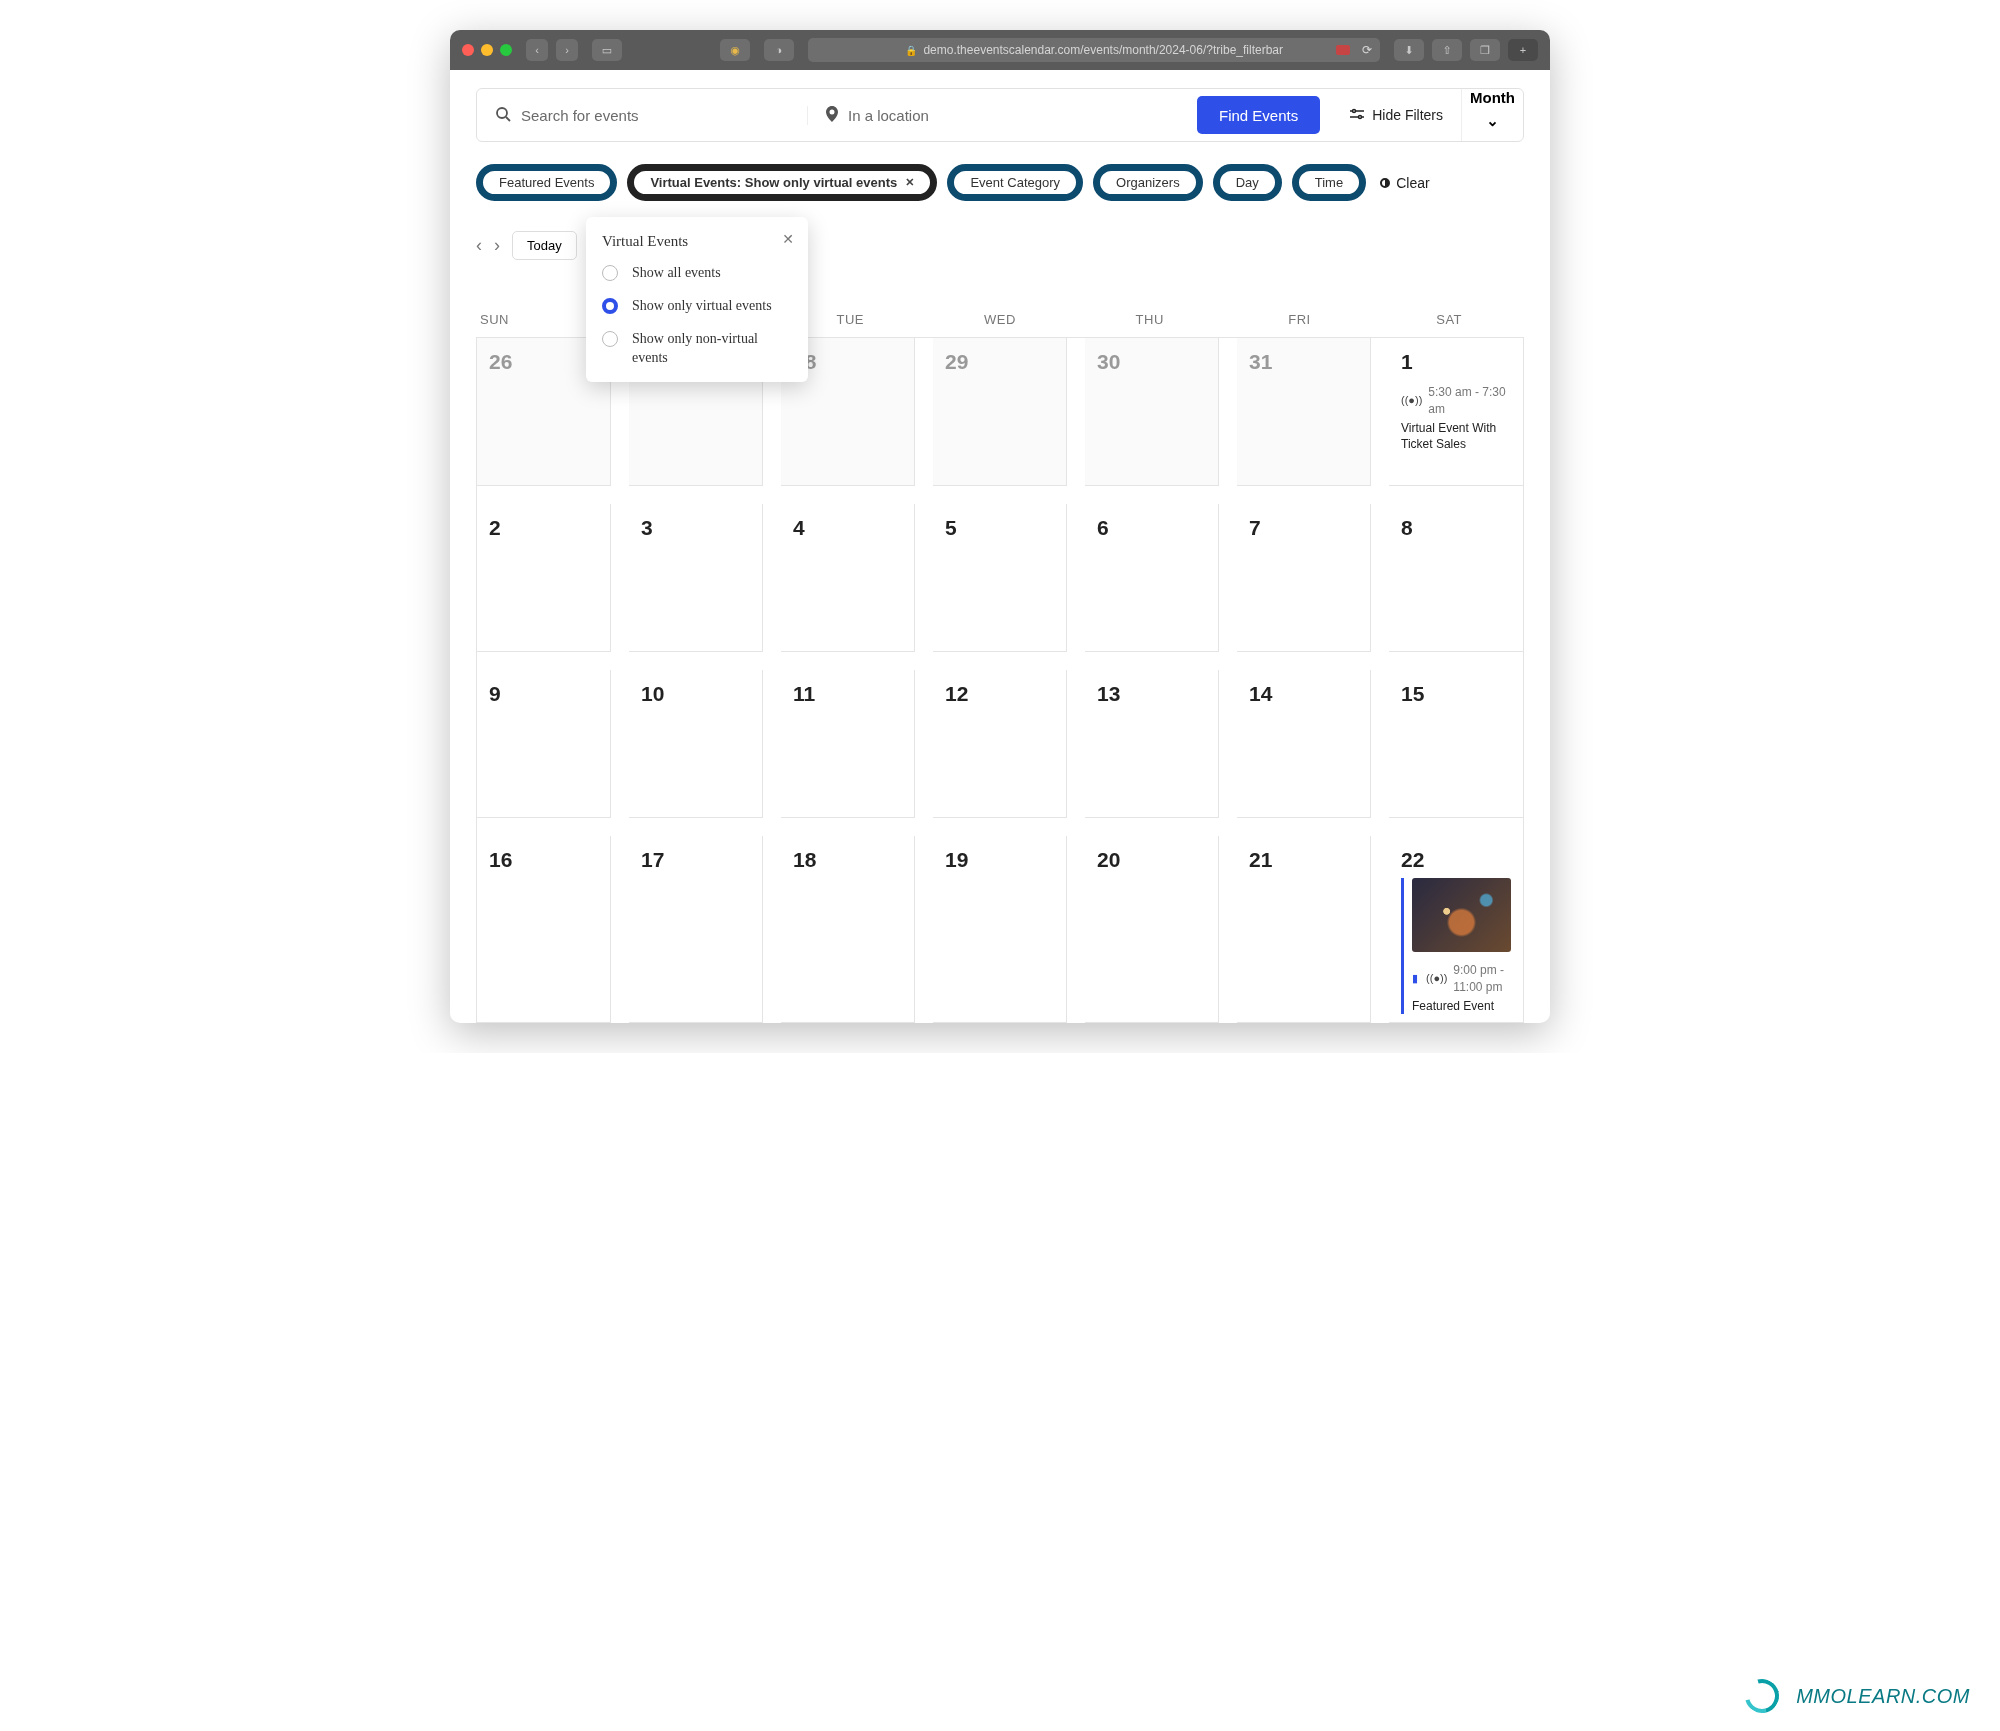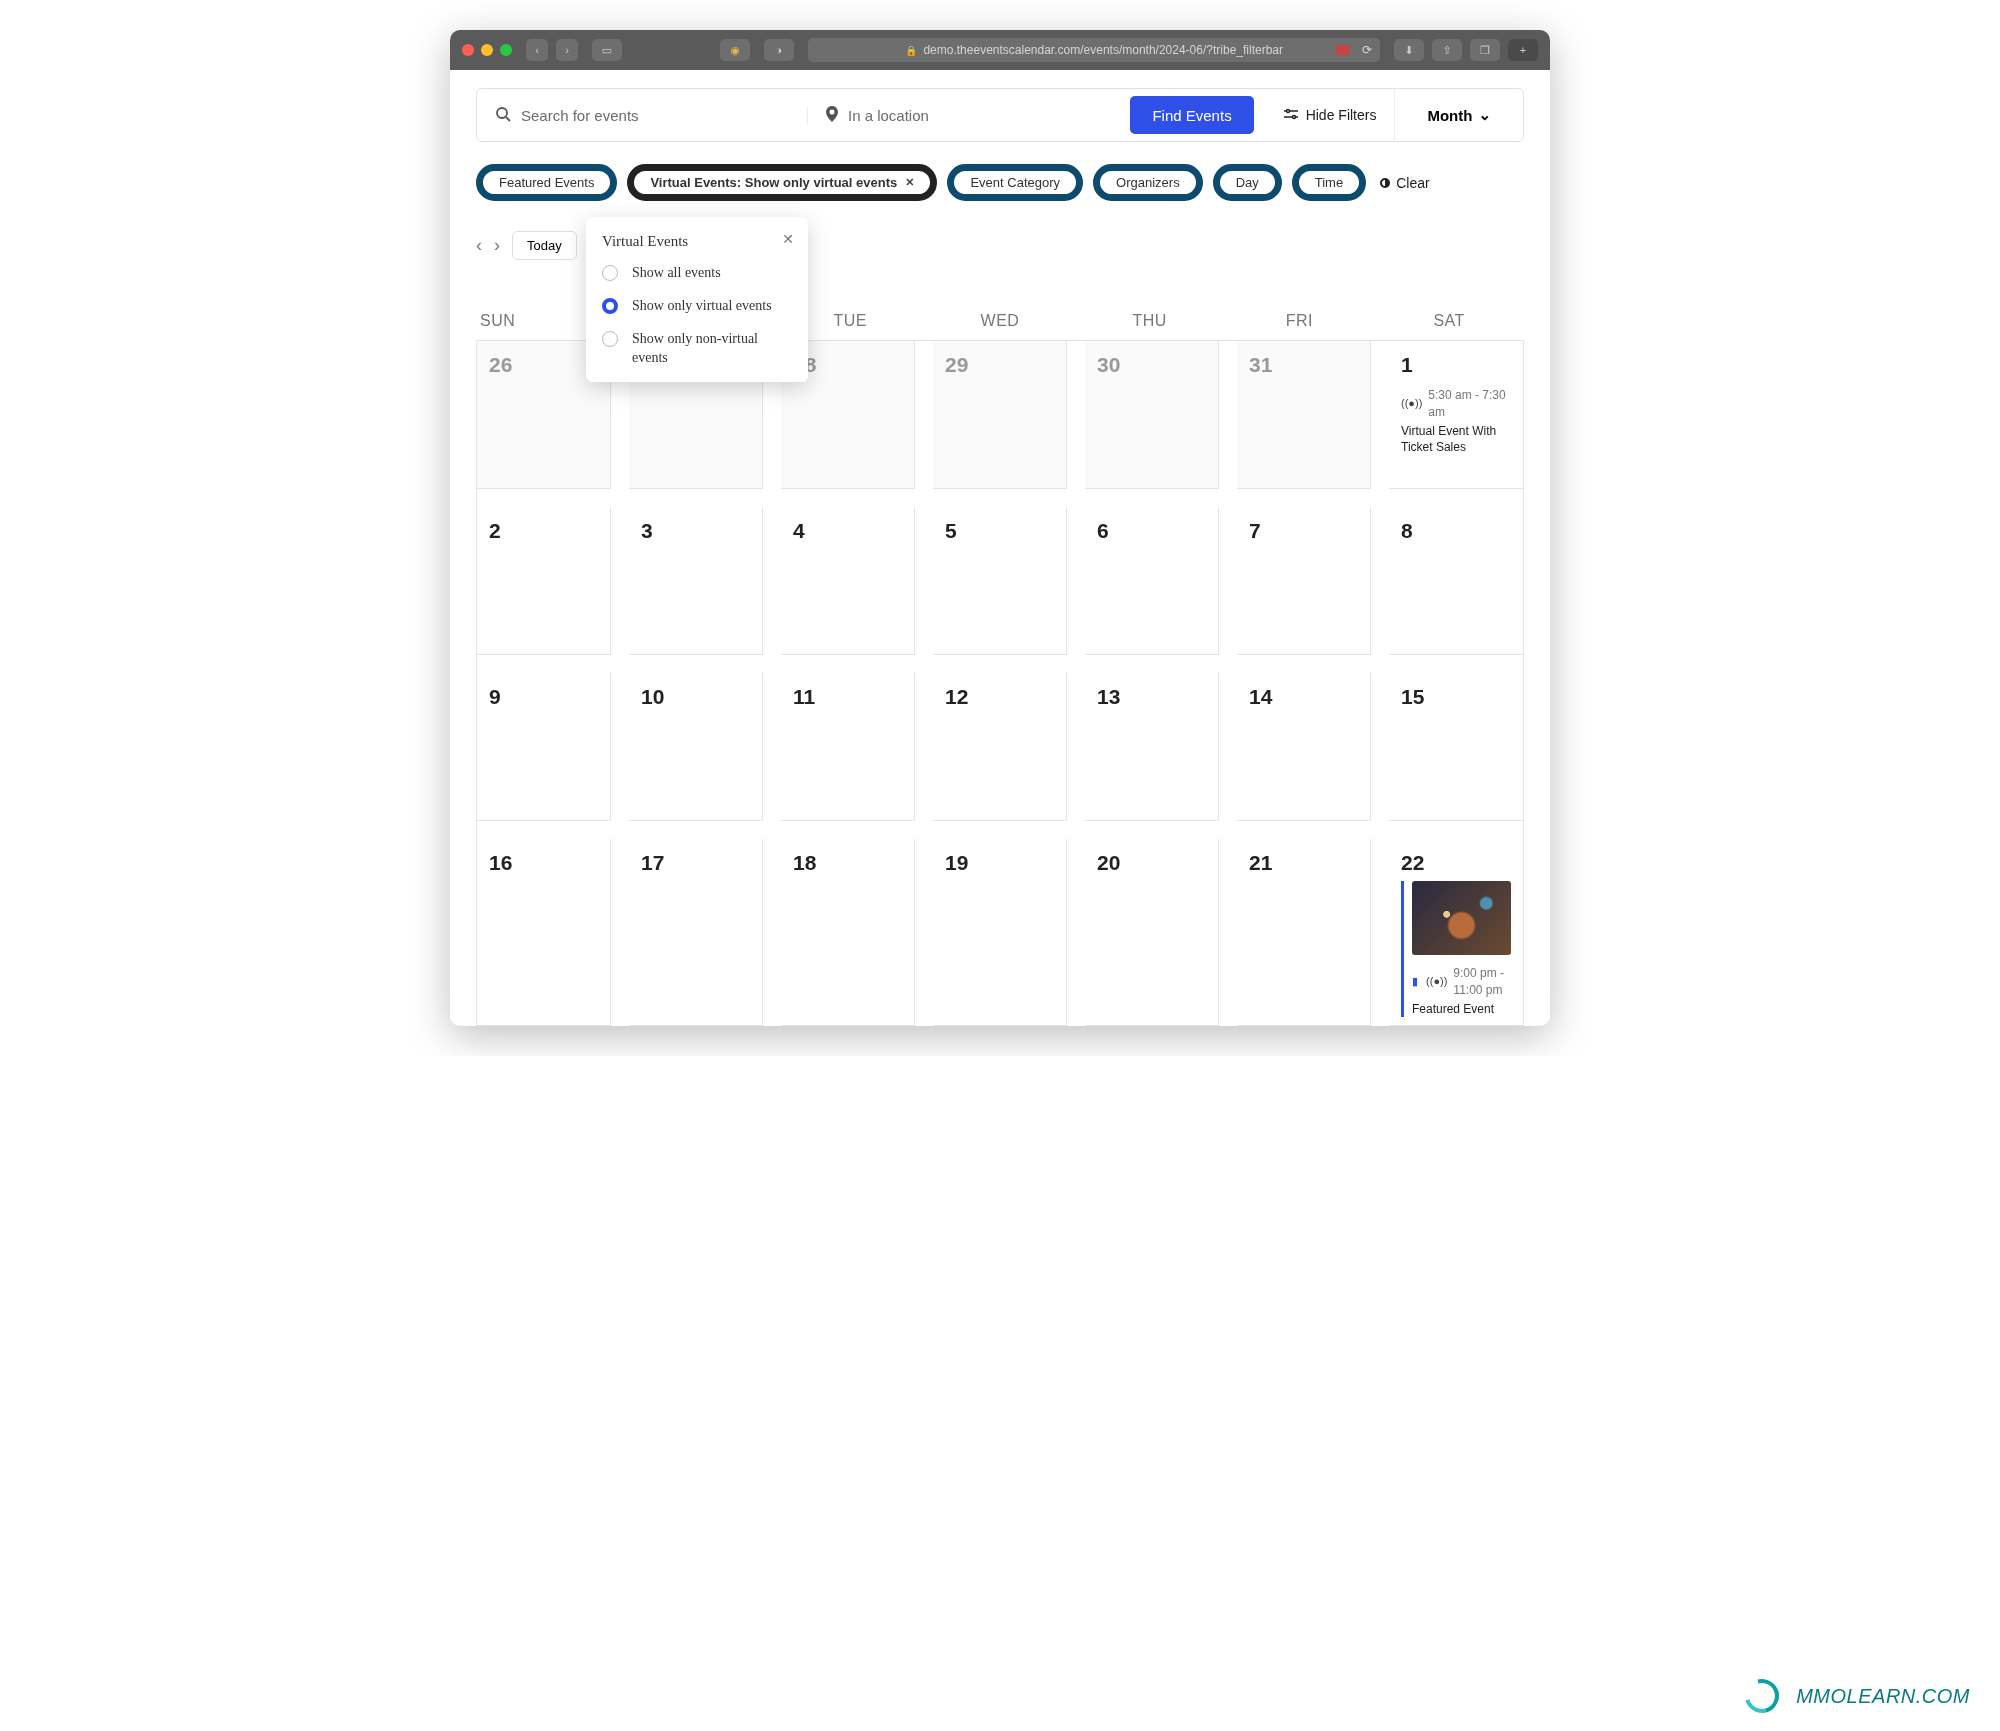--- a/index.html
+++ b/index.html
@@ -21,21 +21,21 @@
 .tb-right{display:flex;gap:8px;}
 
 
 .page { padding: 10px 26px 0; }
 .search-bar { display:flex; align-items:center; border:1px solid #e1e1e1; border-radius:6px; margin-top:8px; height:54px; }
 .search-seg { display:flex; align-items:center; gap:10px; padding:0 18px; color:#6b6b6b; font-size:15px; }
 .seg-events{flex:0 0 330px;}
 .seg-loc{flex:1;border-left:1px solid #eee;}
 .find-btn{background:#2e4fe8;color:#fff;font-weight:400;border:none;border-radius:5px;height:38px;padding:0 22px;margin-right:12px;font-size:15px;cursor:pointer;}
 .hide-filters{display:flex;align-items:center;gap:8px;color:#222;font-size:14px;padding:0 18px;cursor:pointer;}
-.view-select{display:flex;align-items:center;gap:6px;font-weight:700;font-size:15px;border-left:1px solid #eee;height:100%;padding:0 32px;cursor:pointer;}
+.view-select{display:flex;align-items:center;gap:6px;font-weight:700;font-size:15px;border-left:1px solid #eee;height:100%;padding:0 8px;cursor:pointer;flex-direction:column;}
 
 .filter-row{display:flex;align-items:center;gap:10px;margin-top:22px;flex-wrap:wrap;}
 .pill{border:7px solid #0c4a6e;background:#fff;border-radius:20px;padding:4px 16px;font-size:13px;color:#333;cursor:pointer;display:flex;align-items:center;gap:8px;}
 .pill.active{border-color:#222;font-weight:600;}
 .pill .x{font-size:11px;color:#444;}
 .clear{display:flex;align-items:center;gap:6px;font-size:14px;color:#222;cursor:pointer;margin-left:4px;}
 .clear .dot-ic{width:10px;height:10px;border:2px solid #222;border-radius:50%;background:conic-gradient(#222 0turn 0.5turn, transparent 0.5turn 1turn);}
 
 .nav-row{display:flex;align-items:center;gap:12px;margin-top:30px;position:relative;}
 .arrow{color:#777;font-size:18px;cursor:pointer;}
@@ -45,21 +45,21 @@
 .popover{position:absolute; top:-14px; left:110px; width:222px; background:#fff; border-radius:6px; box-shadow:0 6px 22px rgba(0,0,0,0.18); padding:16px 16px 14px; z-index:100;font-family:Liberation Serif, serif;}
 .popover h4{font-size:15px;font-weight:500;color:#333;}
 .popover .close{position:absolute;top:14px;right:14px;color:#777;font-size:14px;cursor:pointer;}
 .opt{display:flex;align-items:flex-start;gap:14px;margin-top:14px;cursor:pointer;}
 .radio{width:16px;height:16px;border:1.5px solid #bbb;border-radius:50%;flex-shrink:0;margin-top:1px;display:flex;align-items:center;justify-content:center;}
 .opt.sel .radio{border-color:#2e4fe8;border-width:4px;}
 .opt span{font-size:14px;color:#333;line-height:1.35;}
 
 
 .cal-head{display:grid;grid-template-columns:repeat(7,1fr);margin-top:52px;}
-.cal-head div{font-size:16px;color:#777;text-align:center;letter-spacing:0.5px;text-transform:uppercase;}
+.cal-head div{font-size:13px;color:#777;text-align:center;letter-spacing:0.5px;text-transform:uppercase;}
 .cal-head div:first-child{text-align:left;padding-left:4px;}
 .grid{display:grid;grid-template-columns:repeat(7,1fr);border:1px solid #e4e4e4;border-bottom:none;margin-top:10px;gap:18px;}
 .cell{border-right:1px solid #e4e4e4;border-bottom:1px solid #e4e4e4;min-height:148px;padding:12px 12px 8px;position:relative;}
 .cell:nth-child(7n){border-right:none;}
 .cell.prev-month{background:#fafafa;}
 .dnum{font-size:21px;font-weight:700;color:#222;}
 .prev-month .dnum{color:#999;}
 .ev{margin-top:10px;font-size:12px;line-height:1.4;}
 .ev .time{color:#777;display:flex;align-items:center;gap:6px;}
 .ev .title{color:#222;margin-top:2px;}

